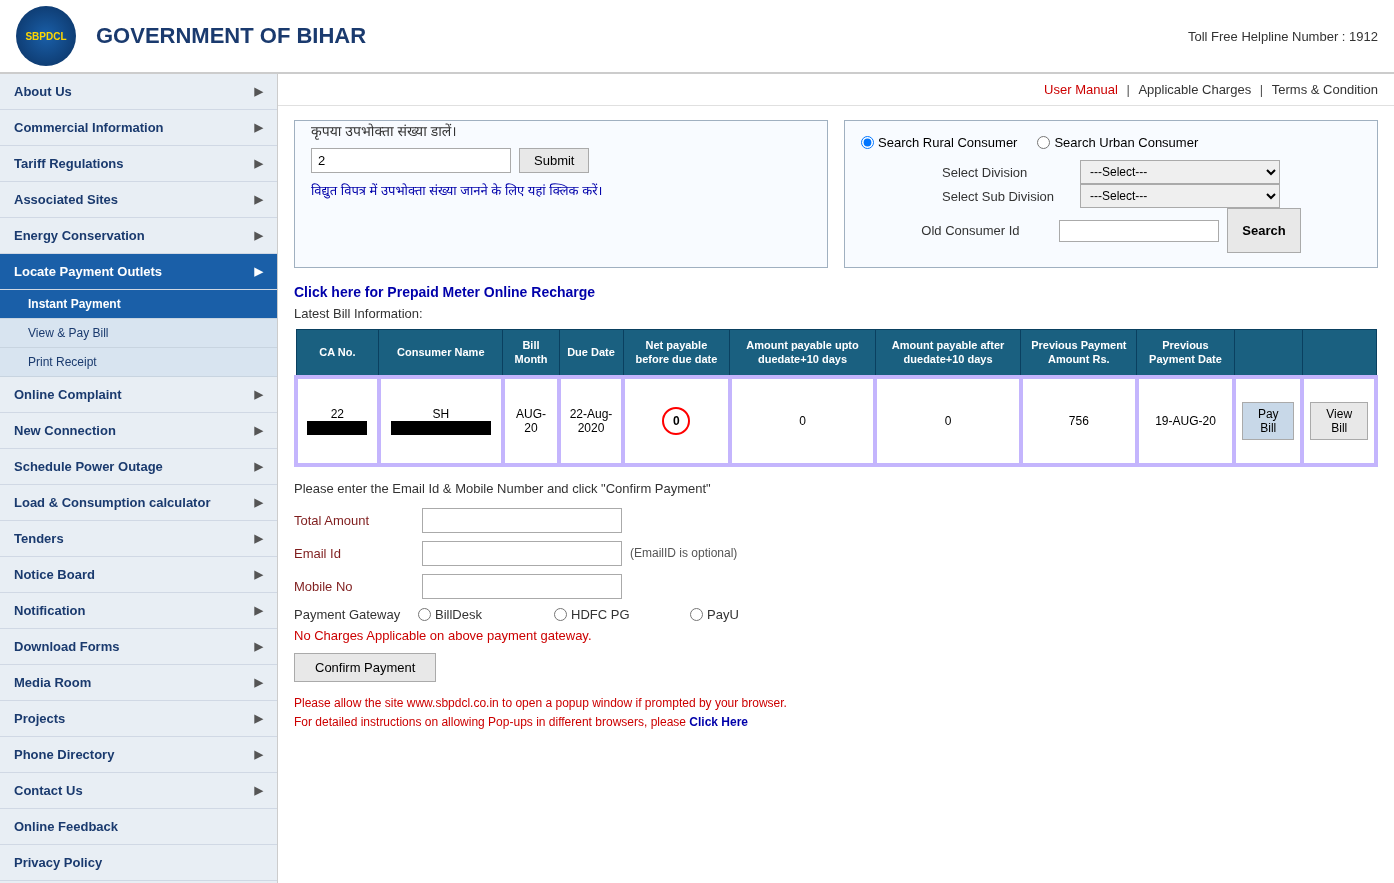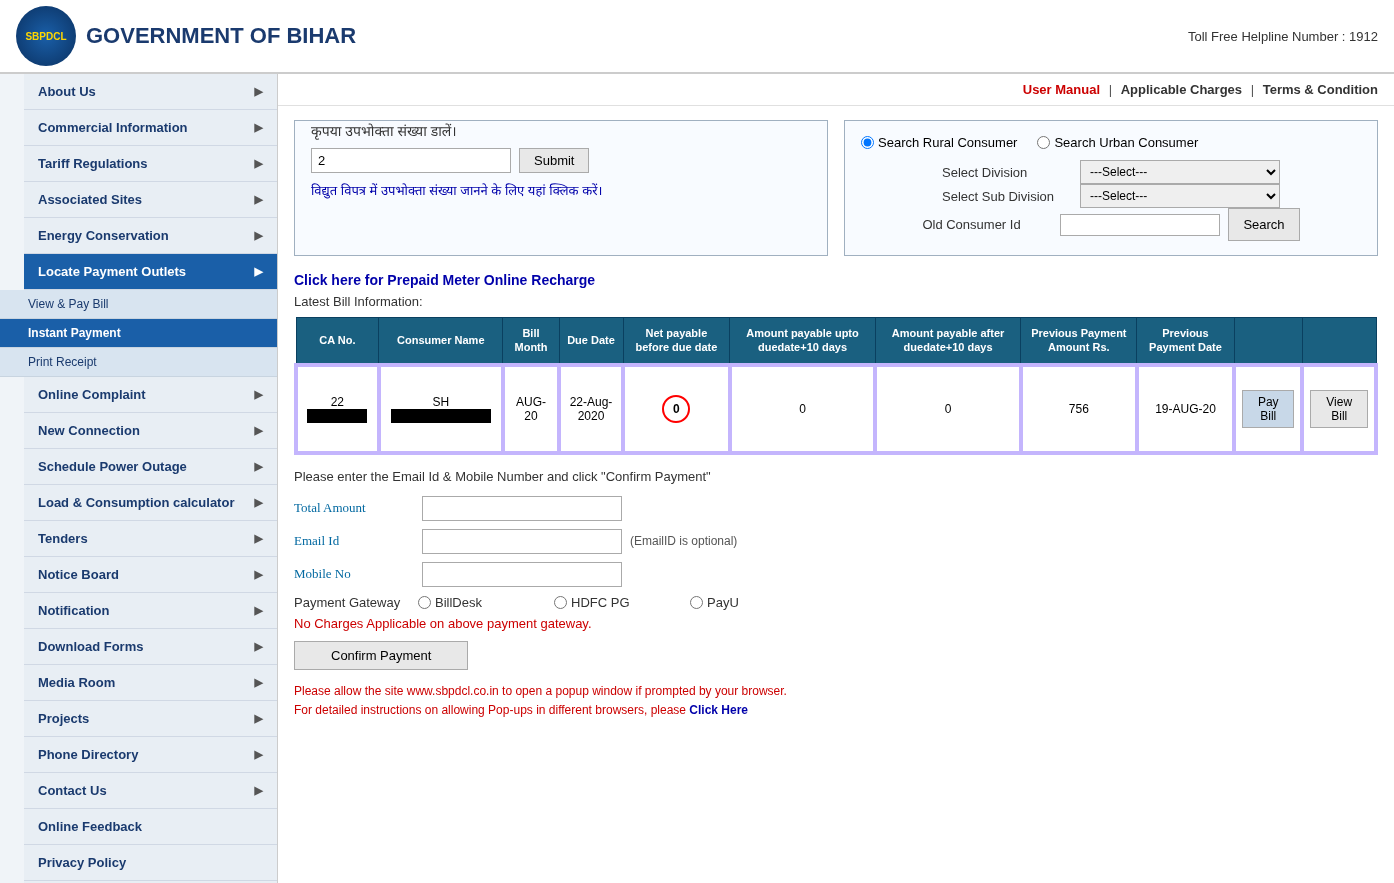--- a/index.html
+++ b/index.html
@@ -10,21 +10,21 @@
       background: #fff;
       display: flex;
       align-items: center;
       justify-content: space-between;
       padding: 6px 16px;
       border-bottom: 2px solid #ccc;
     }
     .header-logo {
       display: flex;
       align-items: center;
-      gap: 10px;
+      gap: 20px;
     }
     .logo-circle {
       width: 60px; height: 60px;
       border-radius: 50%;
       background: radial-gradient(circle, #1a5fa8, #0a3060);
       display: flex; align-items: center; justify-content: center;
       color: #ffd700; font-size: 10px; font-weight: bold; text-align: center;
     }
     .header-title {
       font-size: 22px; font-weight: bold; color: #1a3a6e;
@@ -50,21 +50,20 @@
       display: flex;
       align-items: center;
       justify-content: space-between;
       padding: 10px 14px;
       border-bottom: 1px solid #d0d8e4;
       cursor: pointer;
       font-size: 13px;
       color: #1a3a6e;
       font-weight: 600;
       background: #e8eef4;
-      margin-left: 24px;
     }
     .sidebar-item .arrow { color: #555; font-size: 11px; }
 
     .sidebar-item.active-parent {
       background: #1a5fa8;
       color: #fff;
     }
     .sidebar-item.active-parent .arrow { color: #fff; }
 
     .sidebar-sub {
@@ -93,21 +92,21 @@
     
     .top-links {
       text-align: right;
       padding: 8px 16px;
       background: #fff;
       border-bottom: 1px solid #e0e0e0;
       font-size: 13px;
     }
     .top-links a {
       color: #c00;
-      font-weight: bold;
+      font-weight: normal;
       text-decoration: none;
       cursor: pointer;
     }
     .top-links span { color: #555; margin: 0 5px; }
     .top-links .link { color: #333; text-decoration: none; cursor: pointer; }
 
     
     .content {
       padding: 14px 16px;
     }
@@ -182,25 +181,26 @@
       border: 1px solid #aaa;
       font-size: 12px;
     }
     .form-row input {
       width: 160px;
       padding: 3px 5px;
       border: 1px solid #aaa;
       font-size: 12px;
     }
     .search-btn {
-      padding: 8px 14px;
+      padding: 14px 14px;
       background: #e8e8e8;
       border: 1px solid #aaa;
       cursor: pointer;
       font-size: 13px;
+      font-weight: bold;
     }
 
     
     .prepaid-link {
       color: #00a;
       font-size: 14px;
       font-weight: bold;
       margin-bottom: 6px;
       cursor: pointer;
     }
@@ -265,21 +265,21 @@
       font-size: 13px;
       margin-bottom: 12px;
     }
     .payment-form-row {
       display: flex;
       align-items: center;
       gap: 8px;
       margin-bottom: 8px;
       font-size: 13px;
     }
-    .payment-form-row label { width: 120px; color: #0369a1; font-family: Liberation Serif, serif; }
+    .payment-form-row label { width: 120px; color: #7f1d1d; }
     .payment-form-row input[type="text"] {
       width: 200px;
       padding: 4px 6px;
       border: 1px solid #aaa;
       font-size: 13px;
     }
     .optional-note { color: #555; font-size: 12px; }
 
     .gateway-row {
       display: flex;
@@ -301,21 +301,21 @@
       cursor: pointer;
     }
 
     .no-charges {
       color: #c00;
       font-size: 13px;
       margin-bottom: 10px;
     }
 
     .confirm-btn {
-      padding: 6px 36px;
+      padding: 6px 20px;
       background: #e8e8e8;
       border: 1px solid #aaa;
       cursor: pointer;
       font-size: 13px;
       margin-bottom: 12px;
     }
 
     .popup-note {
       color: #c00;
       font-size: 12px;
@@ -356,22 +356,22 @@
     </div>
     <div class="sidebar-item">
       <span>Energy Conservation</span>
       <span class="arrow">▶</span>
     </div>
     <div class="sidebar-item active-parent">
       <span>Locate Payment Outlets</span>
       <span class="arrow">▶</span>
     </div>
     <div class="sidebar-sub">
+      <div class="sidebar-sub-item active">Instant Payment</div>
       <div class="sidebar-sub-item">View &amp; Pay Bill</div>
-      <div class="sidebar-sub-item active">Instant Payment</div>
       <div class="sidebar-sub-item">Print Receipt</div>
     </div>
     <div class="sidebar-item">
       <span>Online Complaint</span>
       <span class="arrow">▶</span>
     </div>
     <div class="sidebar-item">
       <span>New Connection</span>
       <span class="arrow">▶</span>
     </div>

